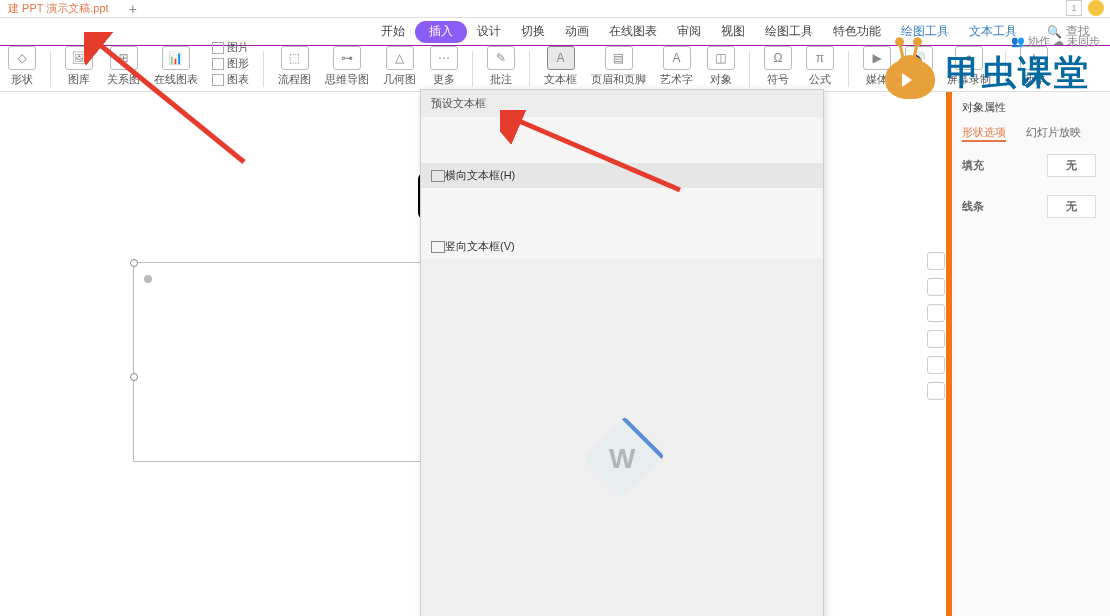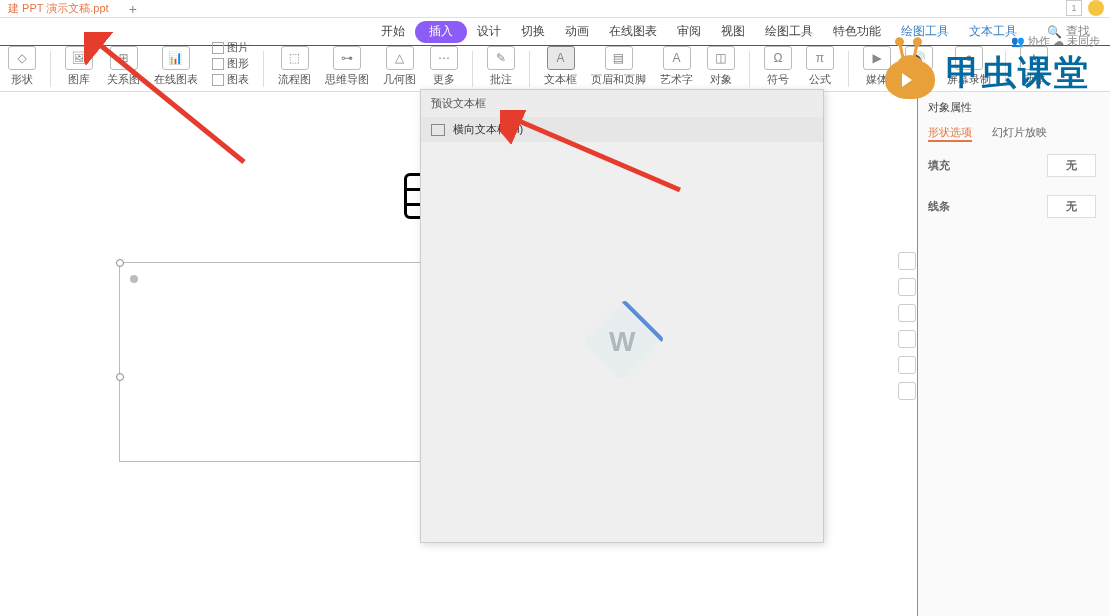--- a/index.html
+++ b/index.html
@@ -38,32 +38,32 @@
     .placeholder-shape { position: absolute; left: 305px; top: 61px; width: 34px; height: 46px; border: 3px solid #000; border-radius: 6px; }
     .placeholder-shape::before, .placeholder-shape::after { content:''; position:absolute; left:0; right:0; height:3px; background:#000; }
     .placeholder-shape::before { top: 12px; }
     .placeholder-shape::after { top: 27px; }
     .sel-box { position: absolute; left: 20px; top: 150px; width: 600px; height: 200px; border: 1px solid #bbb; }
     .sel-handle { position: absolute; width: 8px; height: 8px; background: #fff; border: 1px solid #888; border-radius: 50%; }
     .sel-bullet { position: absolute; width: 8px; height: 8px; background: #bbb; border-radius: 50%; }
     
     .dropdown-panel { position: absolute; left: 420px; top: 89px; width: 404px; background: #f5f5f5; border: 1px solid #ccc; box-shadow: 2px 2px 8px rgba(0,0,0,0.15); z-index: 100; }
     .dd-header { padding: 6px 10px; font-size: 11px; color: #555; background: #ececec; }
-    .dd-item { padding: 5px 10px; display: flex; align-items: center; gap: 8px; font-size: 11px; cursor: pointer; }
+    .dd-item { padding: 5px 10px; display: flex; align-items: center; font-size: 11px; cursor: pointer; margin-top: 46px; }
     .dd-item.highlight { background: #e6e6e6; }
     .dd-item .dd-icon { width: 14px; height: 12px; border: 1px solid #888; }
     .dd-preview { height: 400px; background: #efefef; display: flex; align-items: center; justify-content: center; }
     .wps-logo { width: 56px; height: 56px; background: #e8edef; transform: rotate(45deg); display: flex; align-items: center; justify-content: center; border-radius: 8px; }
     .wps-logo span { transform: rotate(-45deg); font-size: 28px; font-weight: bold; color: #b0b8bc; }
     .wps-logo::before { content:''; position:absolute; top:-4px; left:0; right:0; height:4px; background:#5a8dd6; border-radius: 4px 4px 0 0; }
     
     .right-tools { width: 20px; display: flex; flex-direction: column; gap: 8px; padding-top: 160px; align-items: center; }
     .rt-btn { width: 18px; height: 18px; border: 1px solid #ccc; border-radius: 3px; cursor: pointer; }
     
-    .format-panel { width: 193px; border-left: 1px solid #f97316; padding: 8px 10px; background: #fafafa; }
+    .format-panel { width: 164px; border-left: 6px solid #f97316; padding: 8px 10px; background: #fafafa; }
     .fp-title { font-size: 11px; color: #444; margin-bottom: 10px; }
     .fp-tabs { display: flex; gap: 20px; margin-bottom: 12px; }
     .fp-tab { font-size: 11px; color: #666; cursor: pointer; }
     .fp-tab.active { color: #e47745; border-bottom: 2px solid #e47745; }
     .fp-subtabs { display: flex; gap: 12px; font-size: 11px; color: #555; margin-bottom: 16px; }
     .fp-subtab.active { color: #e47745; }
     .fp-row { display: flex; justify-content: space-between; align-items: center; font-size: 11px; color: #666; margin-bottom: 18px; padding-right: 4px; font-weight: bold; }
     .fp-row .val { border: 1px solid #ddd; padding: 3px 18px; background: #fff; font-size: 11px; }
     
     .brand-logo { position: absolute; right: 0; top: 38px; width: 230px; height: 70px; display: flex; align-items: center; gap: 6px; z-index: 200; }
@@ -256,20 +256,24 @@
     </div>
   </div>
 </div>
 
 <div class="dropdown-panel">
   <div class="dd-header">预设文本框</div>
   <div class="dd-item highlight">
     <div class="dd-icon"></div>
     <span>横向文本框(H)</span>
   </div>
+  <div class="dd-item">
+    <div class="dd-icon"></div>
+    <span>竖向文本框(V)</span>
+  </div>
   <div class="dd-preview">
     <div class="wps-logo">
         <span>W</span>
       </div>
   </div>
 </div>
 
 <svg class="arrow" style="left:84px; top:32px;" width="170" height="140">
   <defs>
       <marker id="ah1" markerWidth="10" markerHeight="10" refX="2" refY="5" orient="auto">

